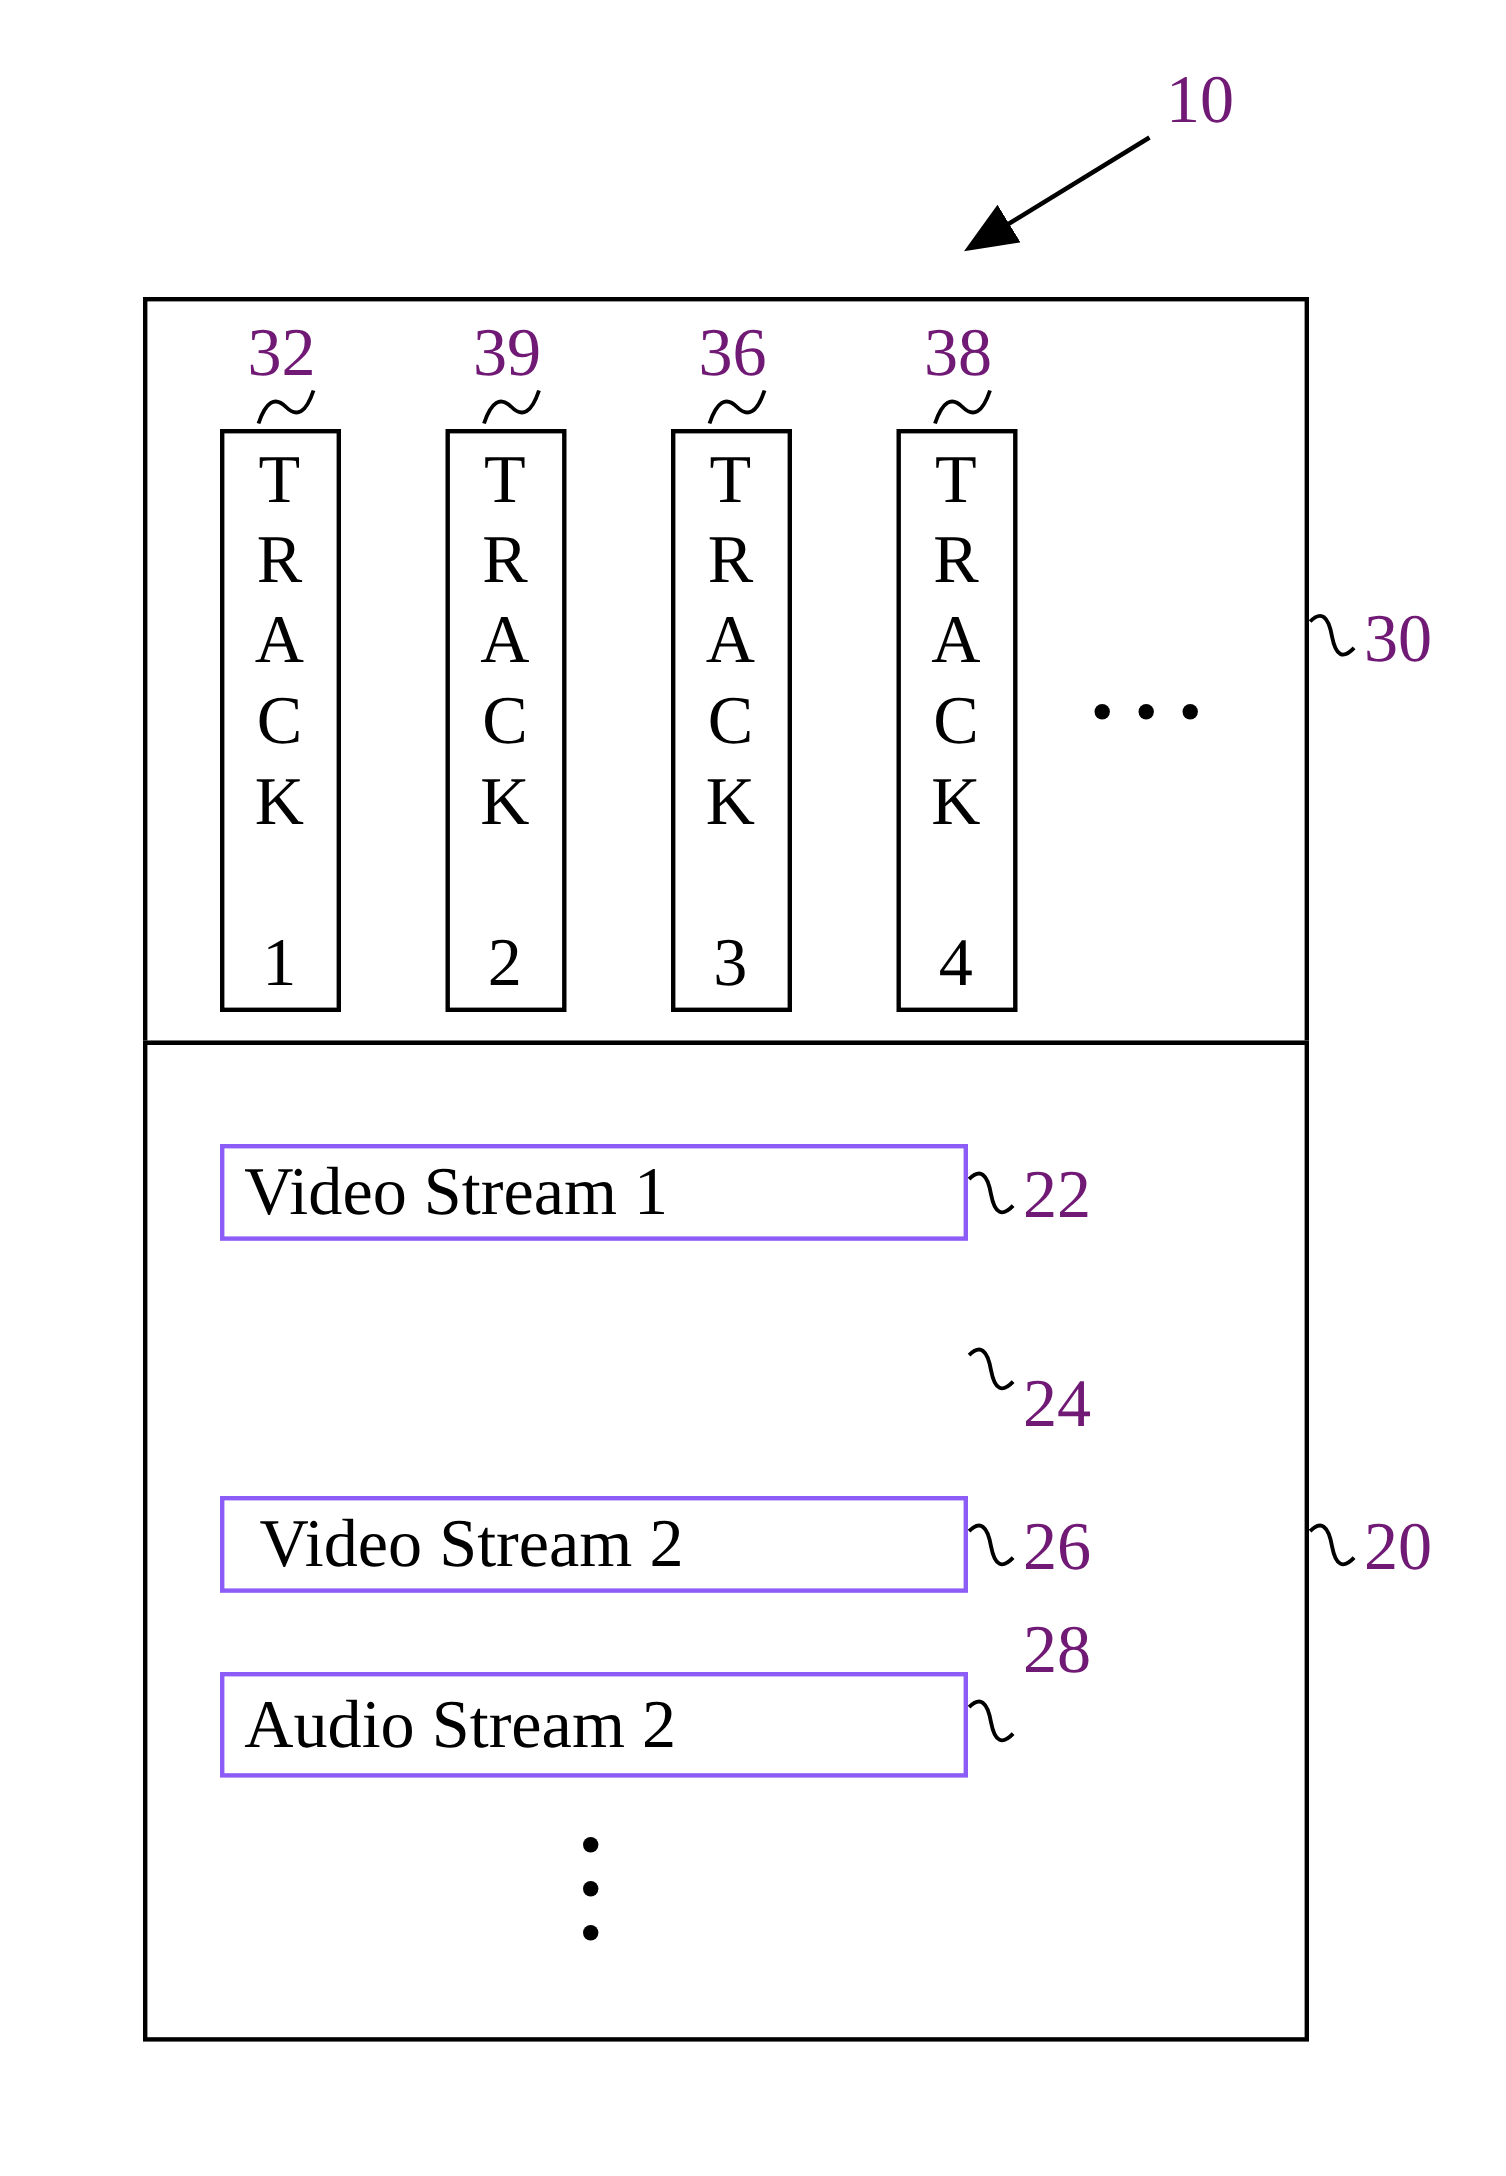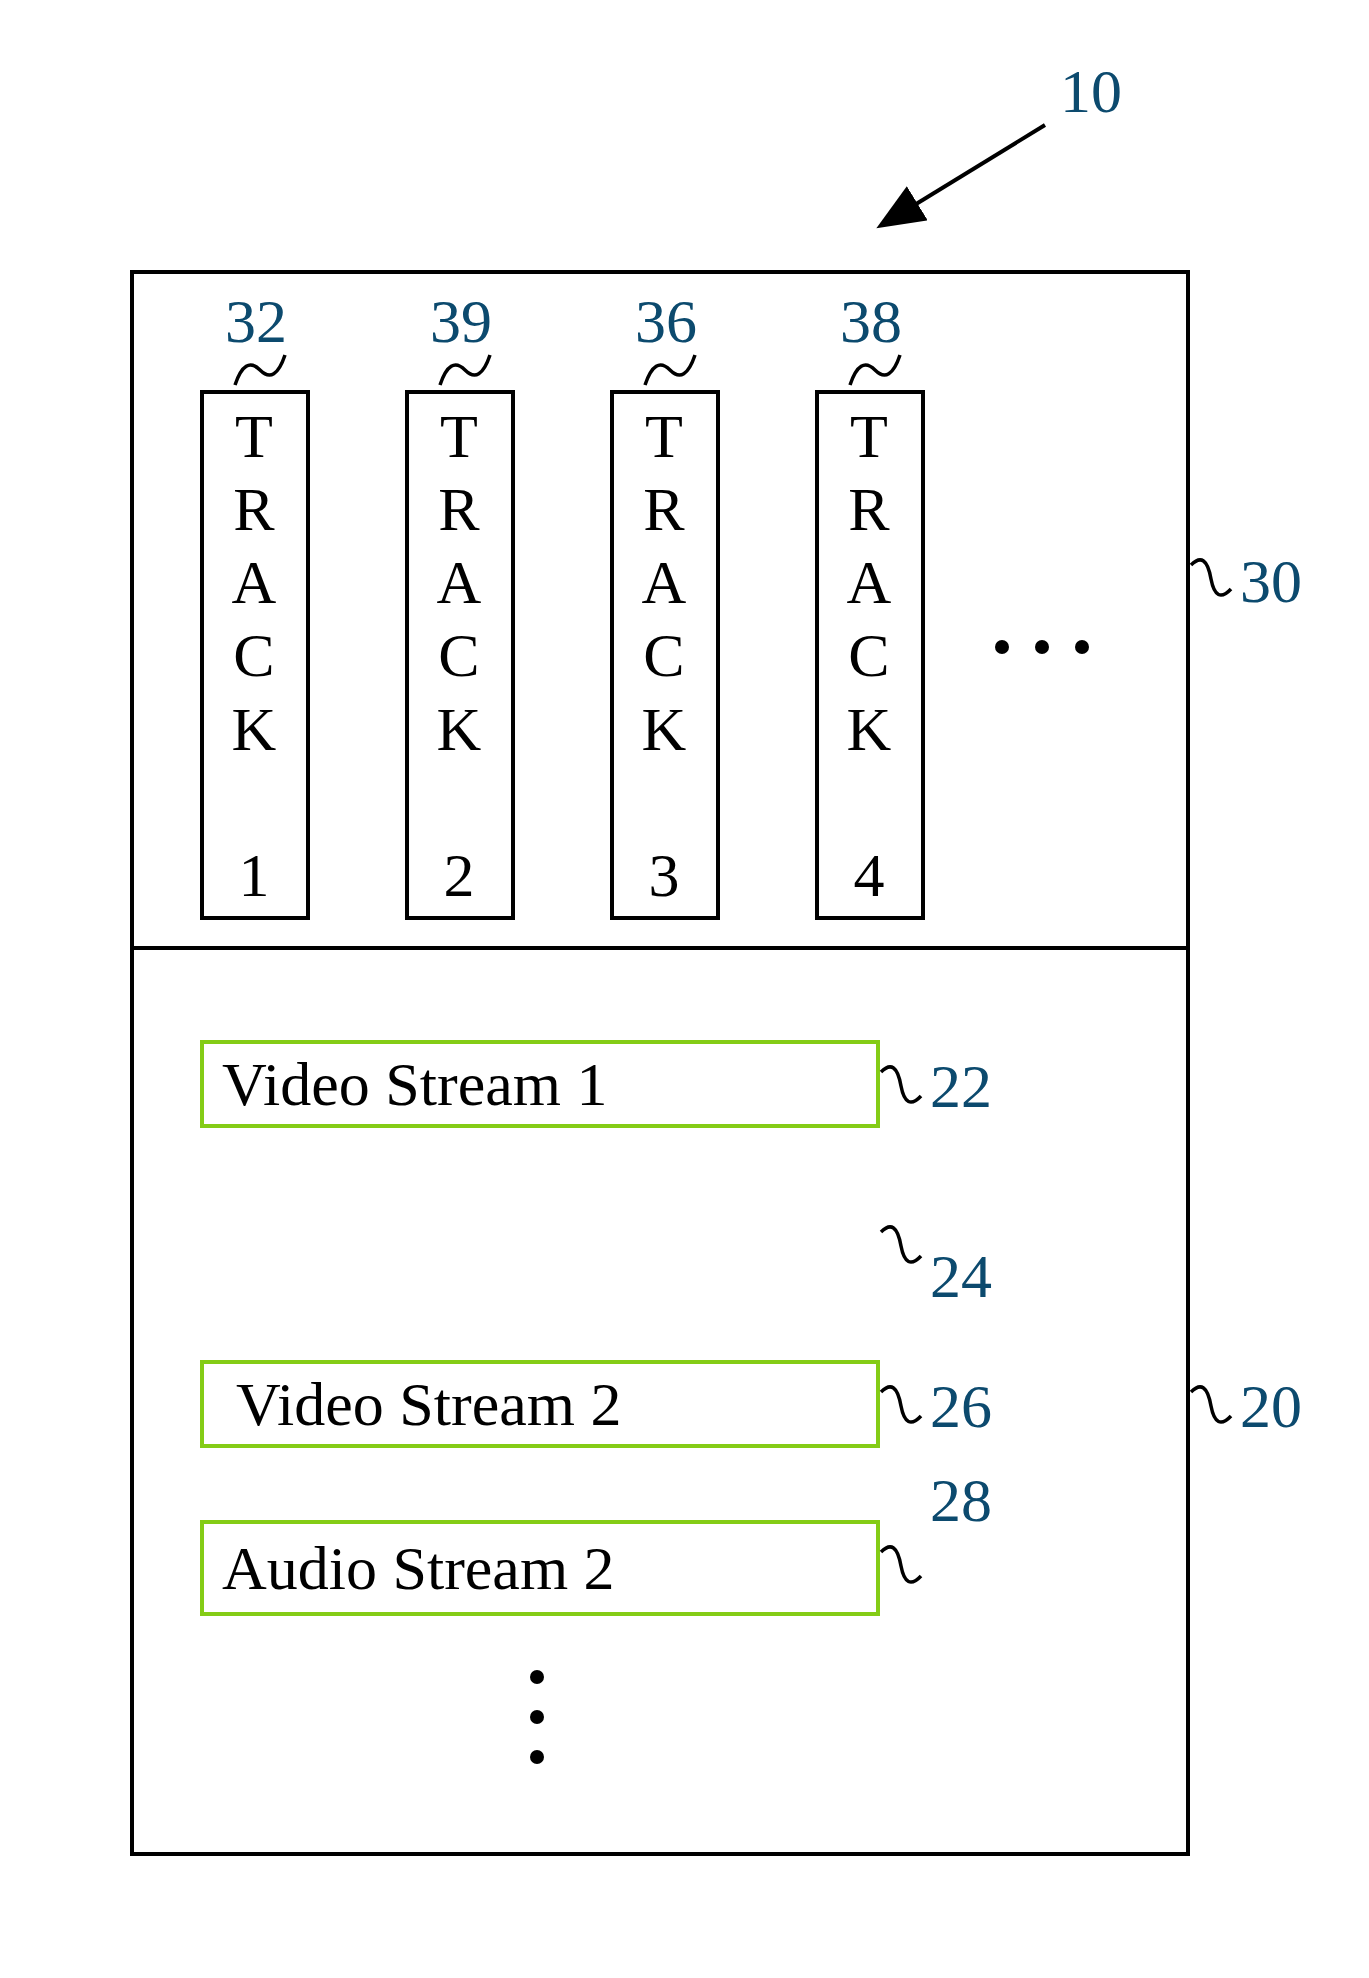--- a/index.html
+++ b/index.html
@@ -13,21 +13,21 @@
     position: relative;
   }
   .canvas {
     position: relative;
     width: 1369px;
     height: 1978px;
   }
   .label {
     position: absolute;
     font-size: 62px;
-    color: #0c4a6e;
+    color: #701a75;
     line-height: 1;
   }
   .outer-box {
     position: absolute;
     border: 4px solid #000;
     background: #fff;
   }
   .track-box {
     position: absolute;
     border: 4px solid #000;
@@ -37,21 +37,21 @@
   .track-text {
     font-size: 62px;
     color: #000;
     line-height: 1.18;
     letter-spacing: 2px;
     padding-top: 6px;
     white-space: pre;
   }
   .stream-box {
     position: absolute;
-    border: 4px solid #84cc16;
+    border: 4px solid #8b5cf6;
     background: #fff;
     padding-left: 18px;
     display: flex;
     align-items: center;
   }
   .stream-text {
     font-size: 62px;
     color: #000;
     line-height: 1;
   }

